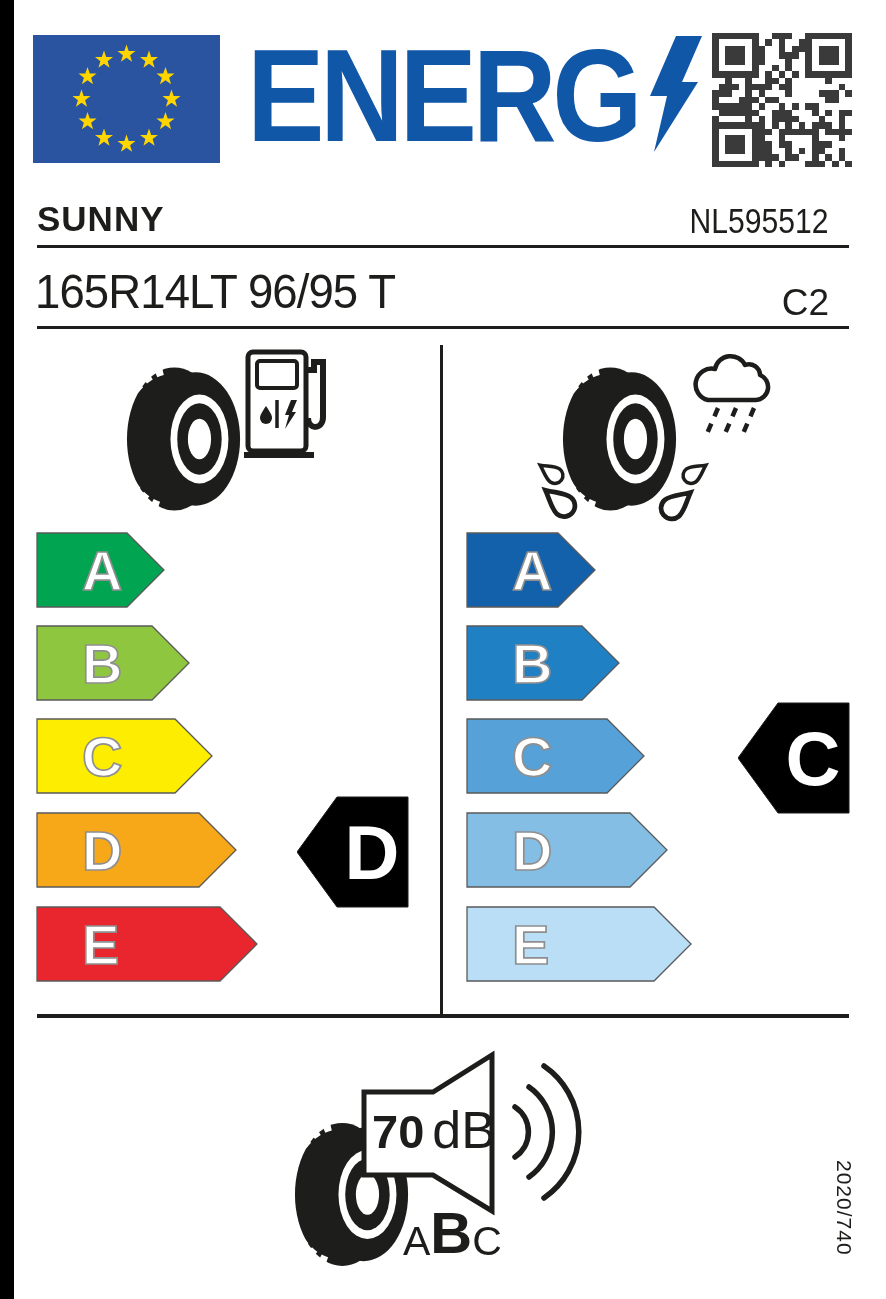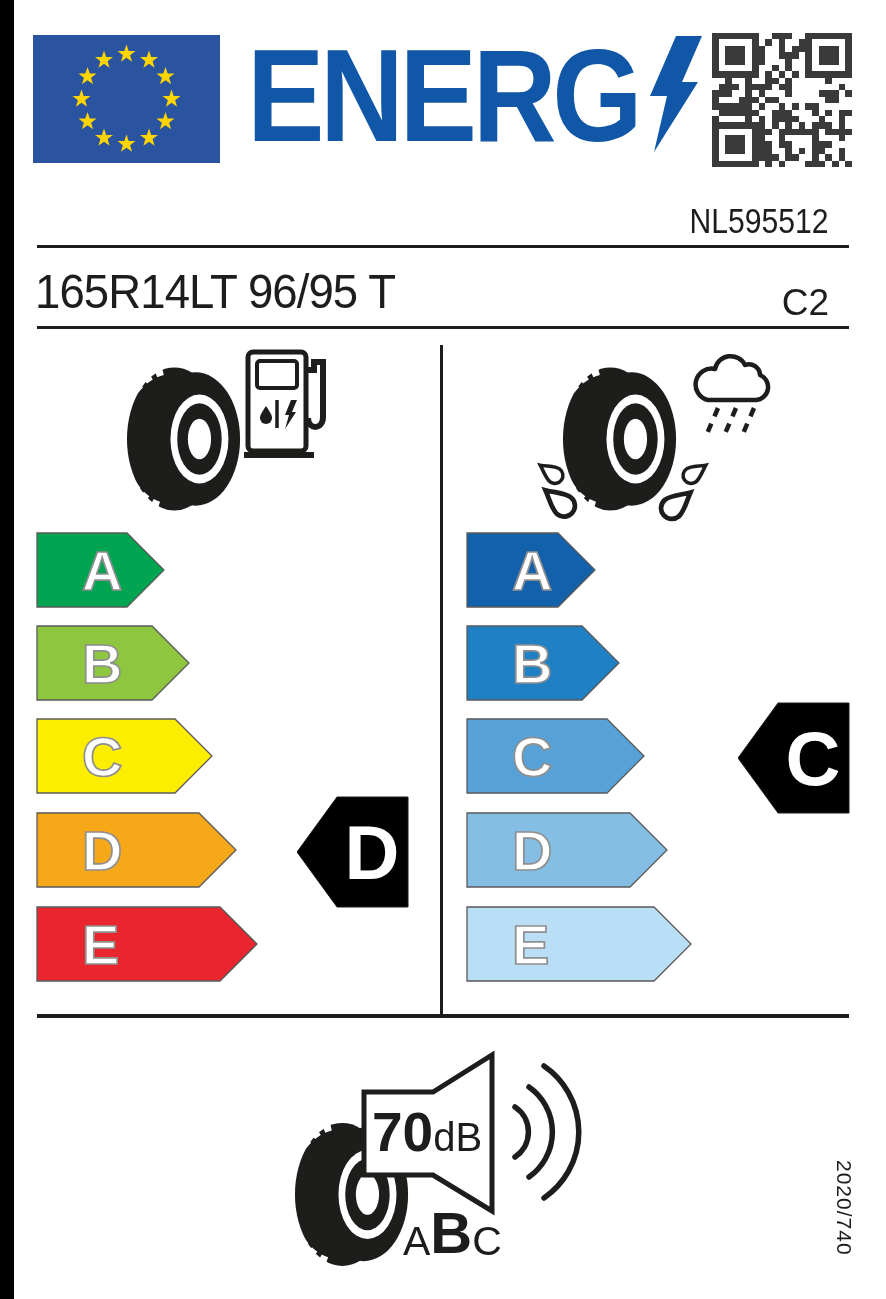--- a/index.html
+++ b/index.html
@@ -27,22 +27,22 @@
 
   .scale-row{position:absolute;height:76px;}
   .scale-row svg{position:absolute;left:0;top:0;overflow:visible;}
   .grade-letter{position:absolute;left:46px;top:0;height:76px;display:flex;align-items:center;
         font-weight:bold;font-size:56px;color:#fff;-webkit-text-stroke:1.7px #8f8f8f;}
   .indicator{position:absolute;width:112px;height:112px;}
   .indicator-letter{position:absolute;left:38px;top:0;width:74px;height:112px;display:flex;
         align-items:center;justify-content:center;font-weight:bold;font-size:76px;color:#fff;}
 
   #noise-db{position:absolute;left:372px;top:1100px;white-space:nowrap;}
-  #noise-value{font-size:55px;font-weight:bold;}
-  #noise-unit{font-size:40px;margin-left:0;}
+  #noise-value{font-size:47px;font-weight:bold;}
+  #noise-unit{font-size:52px;margin-left:8px;}
   #noise-classes{position:absolute;left:403px;top:1206px;width:110px;height:56px;
         display:flex;align-items:flex-end;line-height:1;}
   .noise-class{font-size:41px;}
   .noise-class.selected{font-size:58px;font-weight:bold;}
 
   #regulation{position:absolute;left:832px;top:1160px;font-size:21px;letter-spacing:1px;
         writing-mode:vertical-rl;}
   .icon-svg{position:absolute;overflow:visible;}
 </style>
 </head>
@@ -308,20 +308,21 @@
       <rect x="6" y="20" width="1" height="1" fill="#3a3a3a"></rect>
       <rect x="8" y="20" width="1" height="1" fill="#3a3a3a"></rect>
       <rect x="10" y="20" width="1" height="1" fill="#3a3a3a"></rect>
       <rect x="14" y="20" width="1" height="1" fill="#3a3a3a"></rect>
       <rect x="15" y="20" width="1" height="1" fill="#3a3a3a"></rect>
       <rect x="16" y="20" width="1" height="1" fill="#3a3a3a"></rect>
       <rect x="18" y="20" width="1" height="1" fill="#3a3a3a"></rect>
       <rect x="20" y="20" width="1" height="1" fill="#3a3a3a"></rect>
     </svg>
 
+  <div id="brand-name">SUNNY</div>
   <div id="article-code">NL595512</div>
   <div id="rule-1" class="rule"></div>
 
   <div id="tyre-size">165R14LT 96/95 T</div>
   <div id="tyre-class">C2</div>
   <div id="rule-2" class="rule"></div>
 
   <div id="divider"></div>
 
   <svg class="icon-svg" style="left:126px;top:366px;" width="116" height="146" viewBox="0 0 120 150">

